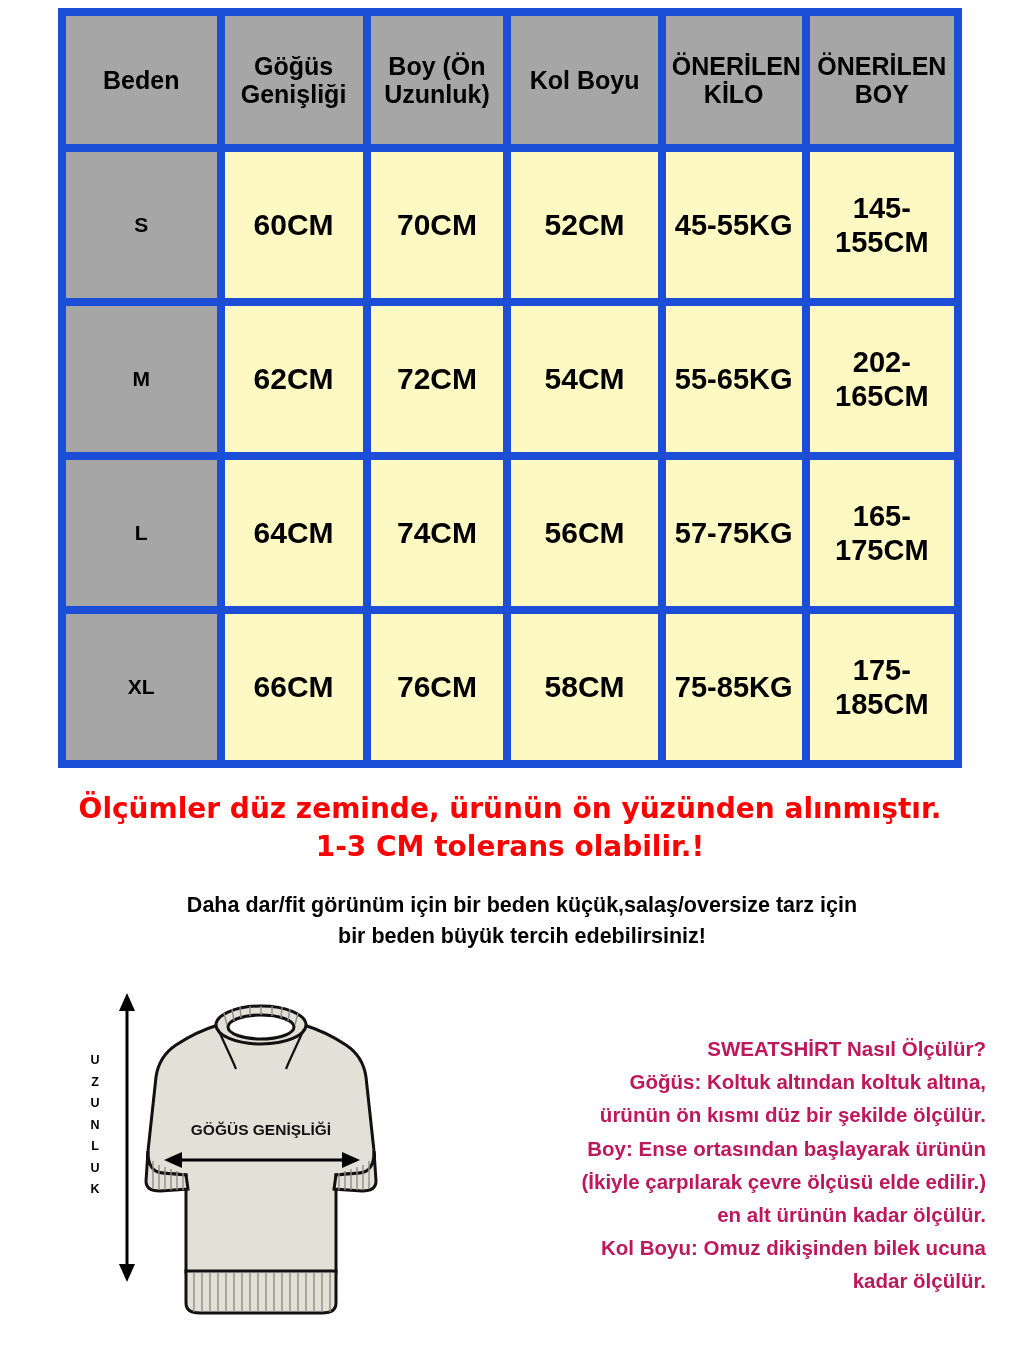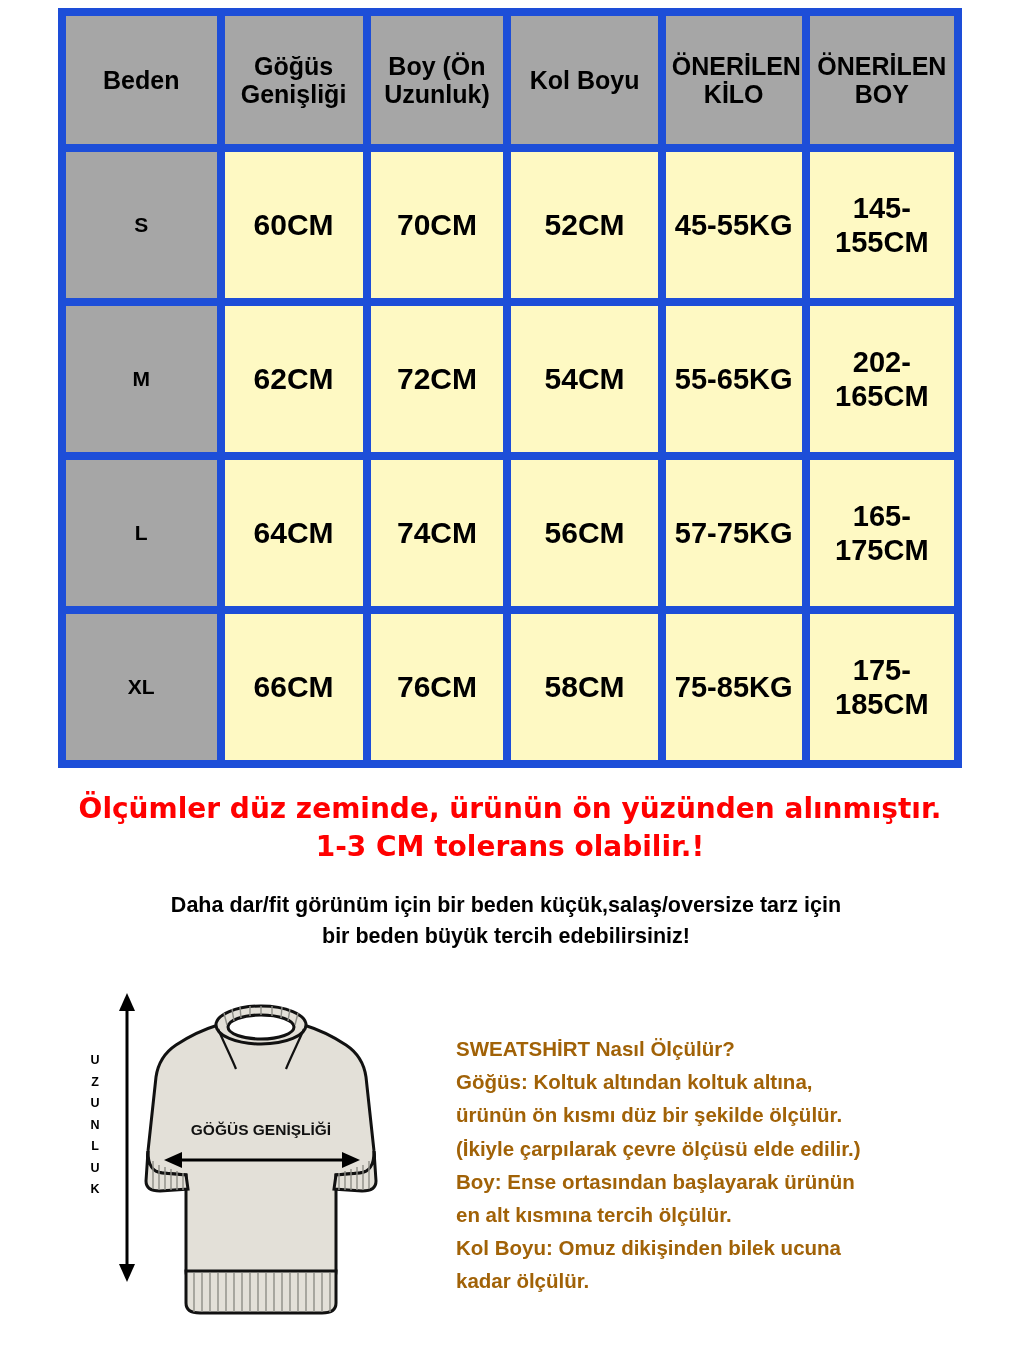--- a/index.html
+++ b/index.html
@@ -70,21 +70,21 @@
     width: 1020px;
     text-align: center;
     color: #ff0000;
     font-weight: bold;
     font-size: 28px;
     line-height: 1.34;
     font-family: "DejaVu Sans", sans-serif;
   }
   .black-note {
     position: absolute;
-    left: 56px; top: 890px;
+    left: 72px; top: 890px;
     width: 900px;
     text-align: center;
     color: #000000;
     font-weight: bold;
     font-size: 21.5px;
     line-height: 1.42;
   }
   .vertical-label {
     position: absolute;
     left: 84px; top: 1050px;
@@ -97,22 +97,22 @@
     color: #000;
   }
   .garment {
     position: absolute;
     left: 110px; top: 985px;
   }
   .desc {
     position: absolute;
     left: 456px; top: 1032px;
     width: 530px;
-    text-align: left;
-    color: #a16207;
+    text-align: right;
+    color: #be185d;
     font-size: 20.5px;
     font-weight: bold;
     line-height: 1.62;
   }
   .desc .line { display: block; }
 </style>
 </head>
 <body>
 
 <div id="page">
@@ -270,20 +270,20 @@
         <polygon points="54,175 72,167 72,183" stroke="none"></polygon>
         <polygon points="250,175 232,167 232,183" stroke="none"></polygon>
       </g>
     </svg>
   </div>
 
   <div class="desc">
     <span class="line">SWEATSHİRT Nasıl Ölçülür?</span>
     <span class="line">Göğüs: Koltuk altından koltuk altına,</span>
     <span class="line">ürünün ön kısmı düz bir şekilde ölçülür.</span>
+    <span class="line">Boy: Ense ortasından başlayarak ürünün</span>
     <span class="line">(İkiyle çarpılarak çevre ölçüsü elde edilir.)</span>
-    <span class="line">Boy: Ense ortasından başlayarak ürünün</span>
-    <span class="line">en alt kısmına tercih ölçülür.</span>
+    <span class="line">en alt ürünün kadar ölçülür.</span>
     <span class="line">Kol Boyu: Omuz dikişinden bilek ucuna</span>
     <span class="line">kadar ölçülür.</span>
   </div>
 
 </div>
 
 </body></html>

